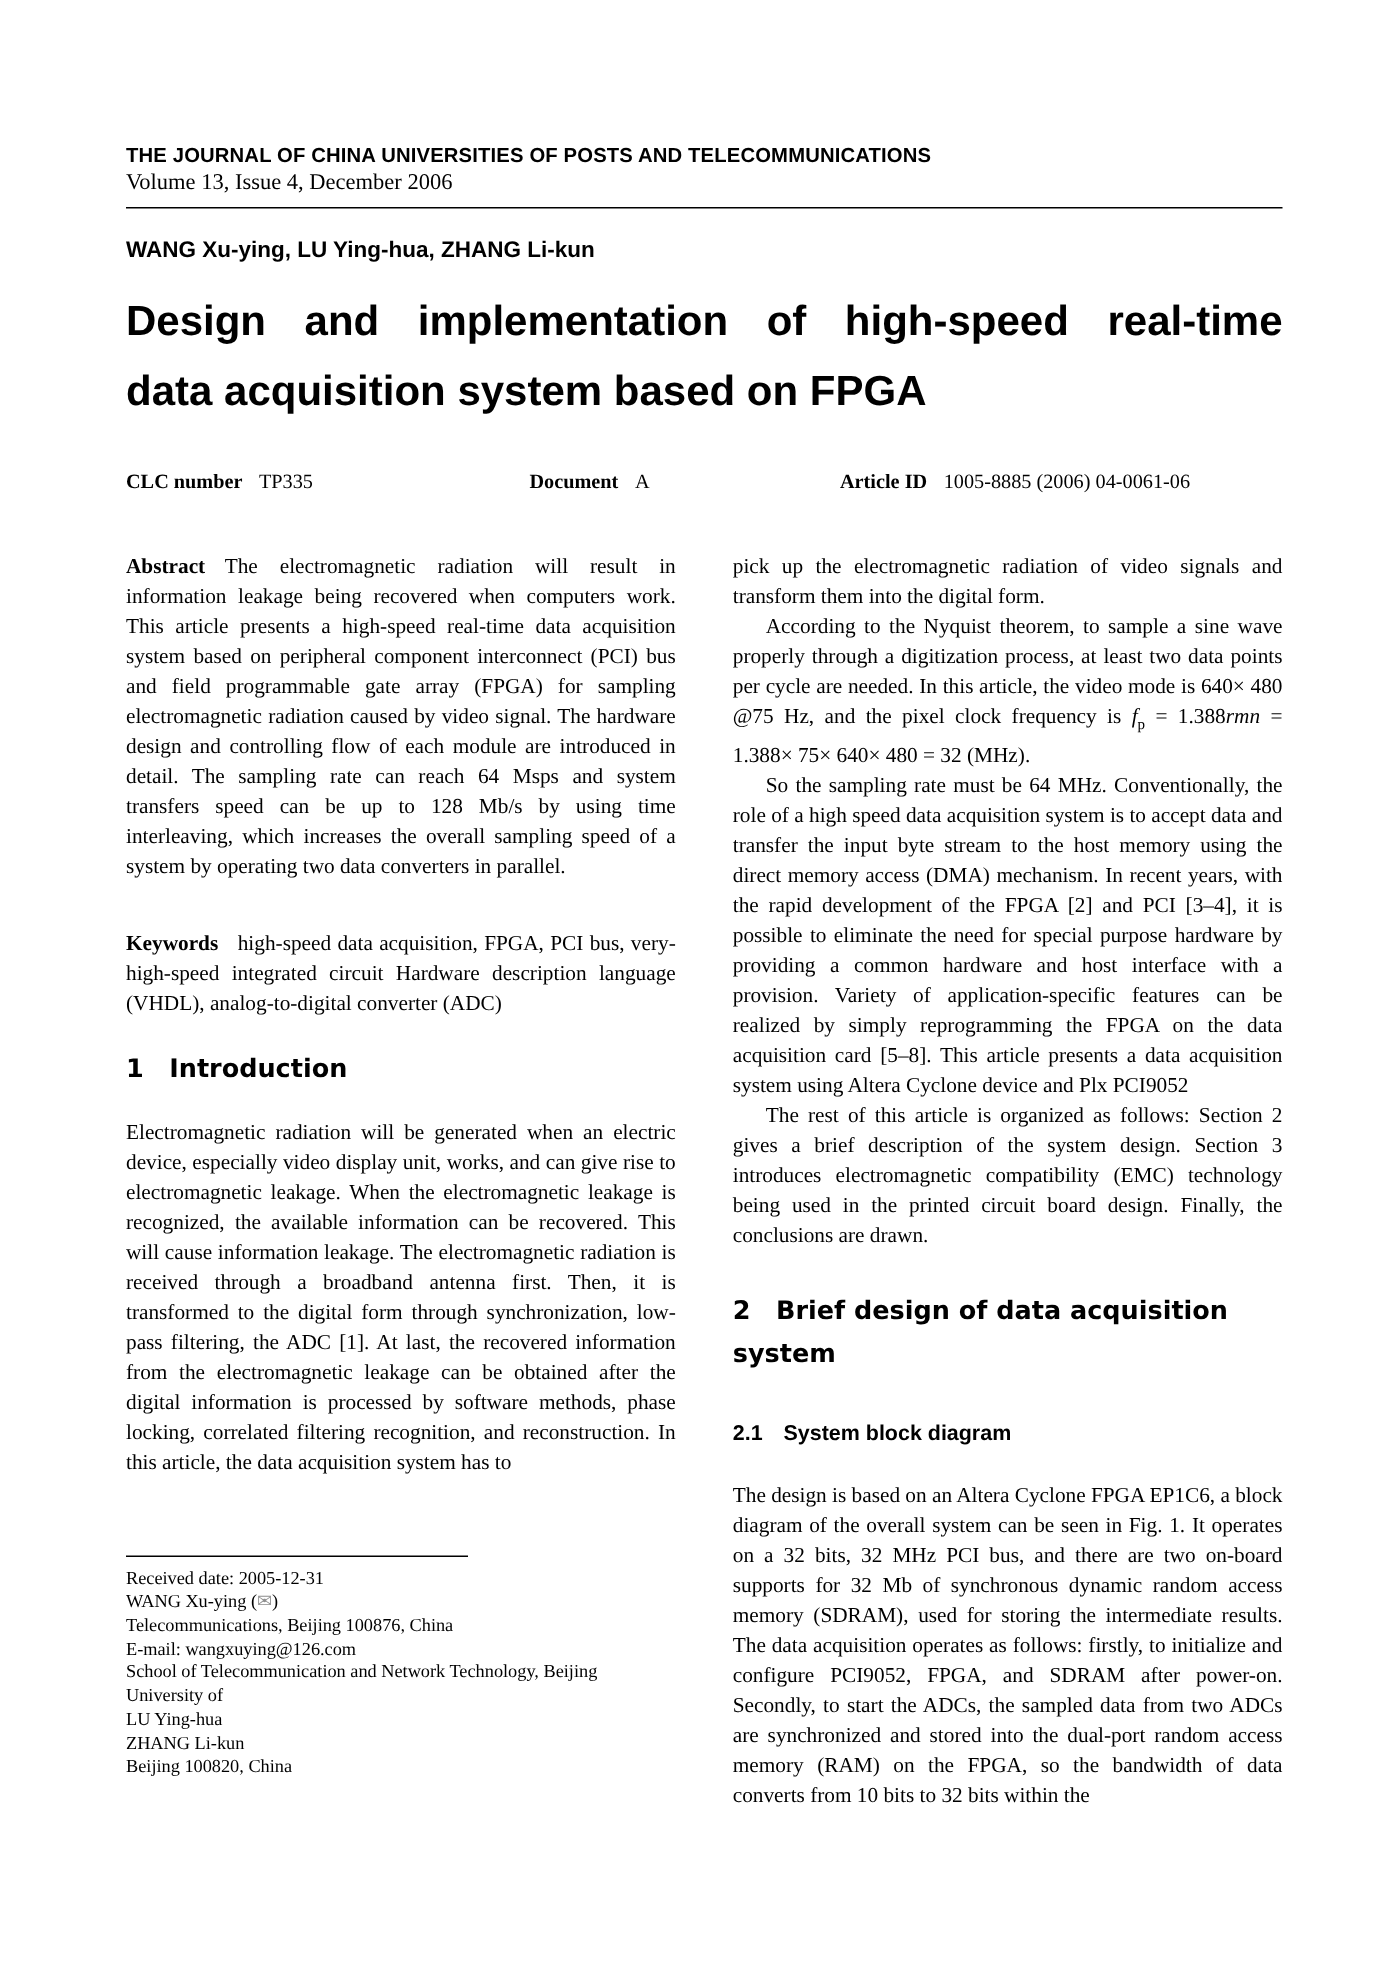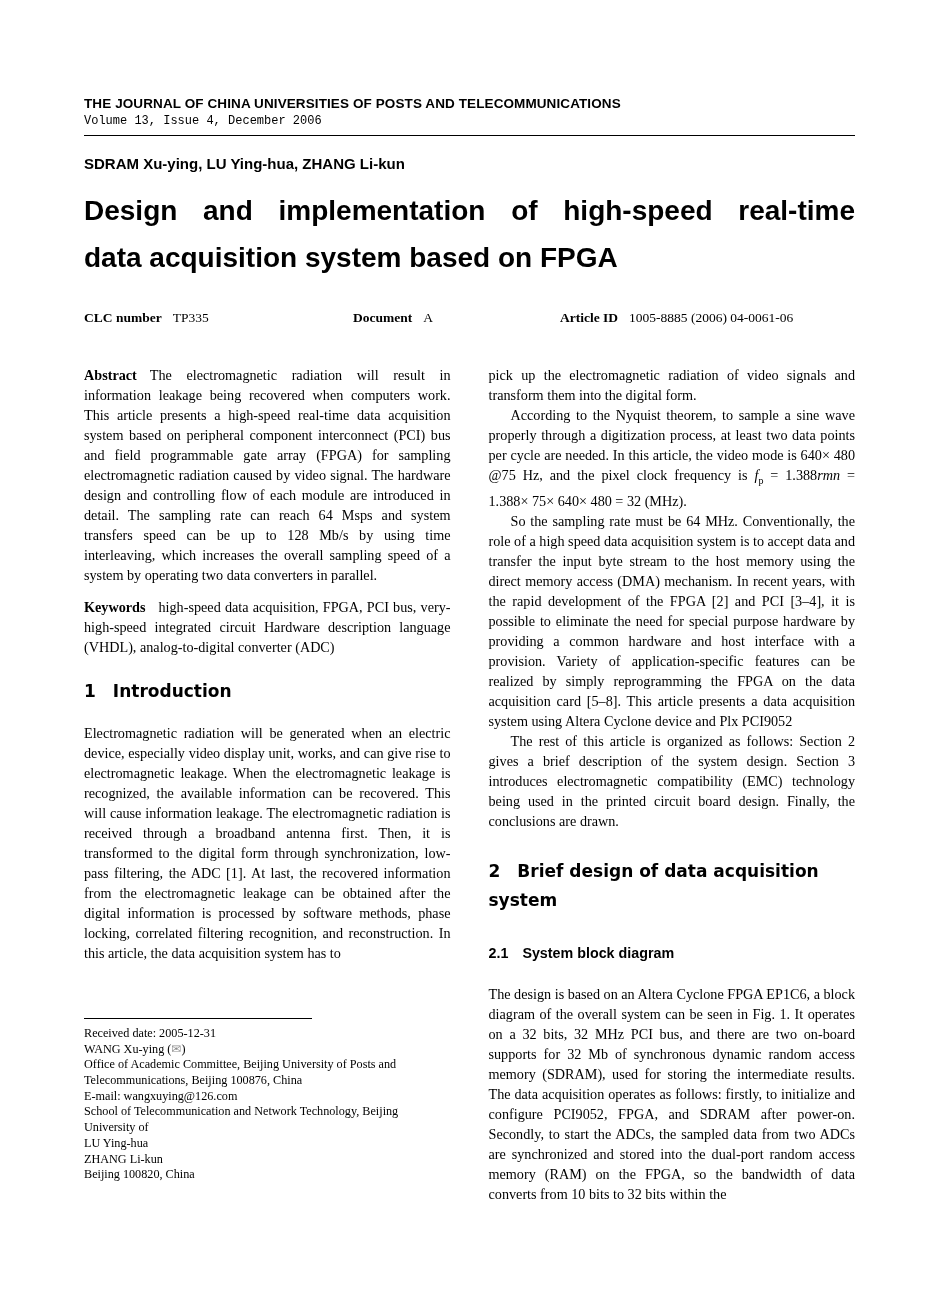--- a/index.html
+++ b/index.html
@@ -7,42 +7,42 @@
   body {
     width: 925px; height: 1309px;
     background: #ffffff; color: #000;
     font-family: "Liberation Serif", serif;
     overflow: hidden;
   }
   .page { padding: 96px 70px 0 84px; }
 
   
   .jname { font-family: "Liberation Sans", sans-serif; font-weight: bold; font-size: 13.5px; letter-spacing: .1px; }
-  .jissue { font-family: Liberation Mono, monospace; font-size: 12px; margin-top: 3px; }
+  .jissue { font-family: Liberation Serif, serif; font-size: 15px; margin-top: 3px; }
   .hrule { border: none; border-top: 1.6px solid #000; margin: 7px 0 0 0; }
 
   .authors { font-family: "Liberation Sans", sans-serif; font-weight: bold; font-size: 15px; margin-top: 19px; }
 
   .title { font-family: "Liberation Sans", sans-serif; font-weight: bold; font-size: 28px; line-height: 47px; margin-top: 15px; }
   .title .l1 { text-align: justify; text-align-last: justify; }
   .title .l2 { text-align: left; }
 
   .meta { display: flex; margin-top: 29px; font-size: 13.5px; }
   .meta .g1 { width: 269px; }
   .meta .g2 { width: 207px; }
   .meta .lbl { font-weight: bold; }
   .meta .val { margin-left: 11px; }
 
   
   .cols { display: flex; gap: 38px; margin-top: 39px; height: 818px; }
   .col { width: 372px; font-size: 14.2px; line-height: 20px; text-align: justify; }
   .col-left { display: flex; flex-direction: column; }
   p { margin: 0; }
   .runin-lbl { font-weight: bold; margin-right: 13px; }
-  .mt { margin-top: 12px; }
+  .mt { margin-top: 31px; }
   .indent { text-indent: 22px; }
 
   .h1 { font-family: "DejaVu Sans", sans-serif; font-weight: bold; font-size: 17px; line-height: 22px; text-align: left; margin: 23px 0 21px 0; }
   .h1 .num { margin-right: 17px; }
   .h2 { font-family: "DejaVu Sans", sans-serif; font-weight: bold; font-size: 17px; line-height: 29px; text-align: left; margin: 26px 0 0 0; }
   .h2 .num { margin-right: 17px; }
   .h3 { font-family: "Liberation Sans", sans-serif; font-weight: bold; font-size: 14.3px; text-align: left; margin: 28px 0 21px 0; }
   .h3 .num { margin-right: 14px; }
 
   .fvar { font-style: italic; }
@@ -57,21 +57,21 @@
 <body>
 
 <div class="page">
 
   <div>
     <div class="jname">THE JOURNAL OF CHINA UNIVERSITIES OF POSTS AND TELECOMMUNICATIONS</div>
     <div class="jissue">Volume 13, Issue 4, December 2006</div>
     <hr class="hrule">
   </div>
 
-  <div class="authors">SDRAM Xu-ying, LU Ying-hua, ZHANG Li-kun</div>
+  <div class="authors">WANG Xu-ying, LU Ying-hua, ZHANG Li-kun</div>
 
   <div class="title">
     <div class="l1">Design and implementation of high-speed real-time</div>
     <div class="l2">data acquisition system based on FPGA</div>
   </div>
 
   <div class="meta">
     <div class="g1">
       <span class="lbl">CLC number</span><span class="val">TP335</span>
     </div>
@@ -96,21 +96,20 @@
         <span class="num">1</span><span>Introduction</span>
       </div>
       <p>Electromagnetic radiation will be generated when an electric device, especially video display unit, works, and can give rise to electromagnetic leakage. When the electromagnetic leakage is recognized, the available information can be recovered. This will cause information leakage. The electromagnetic radiation is received through a broadband antenna first. Then, it is transformed to the digital form through synchronization, low-pass filtering, the ADC [1]. At last, the recovered information from the electromagnetic leakage can be obtained after the digital information is processed by software methods, phase locking, correlated filtering recognition, and reconstruction. In this article, the data acquisition system has to</p>
 
       <div class="footnotes">
         <hr class="fnrule">
         <div>Received date: 2005-12-31</div>
         <div>
           <span>WANG Xu-ying (</span><span class="envelope">✉</span><span>)</span>
         </div>
-        <div>Office of Academic Committee, Beijing University of Posts and</div>
         <div>Telecommunications, Beijing 100876, China</div>
         <div>E-mail: wangxuying@126.com</div>
         <div>School of Telecommunication and Network Technology, Beijing University of</div>
         <div>LU Ying-hua</div>
         <div>ZHANG Li-kun</div>
         <div>Beijing 100820, China</div>
       </div>
     </div>
 
     <div class="col col-right">

